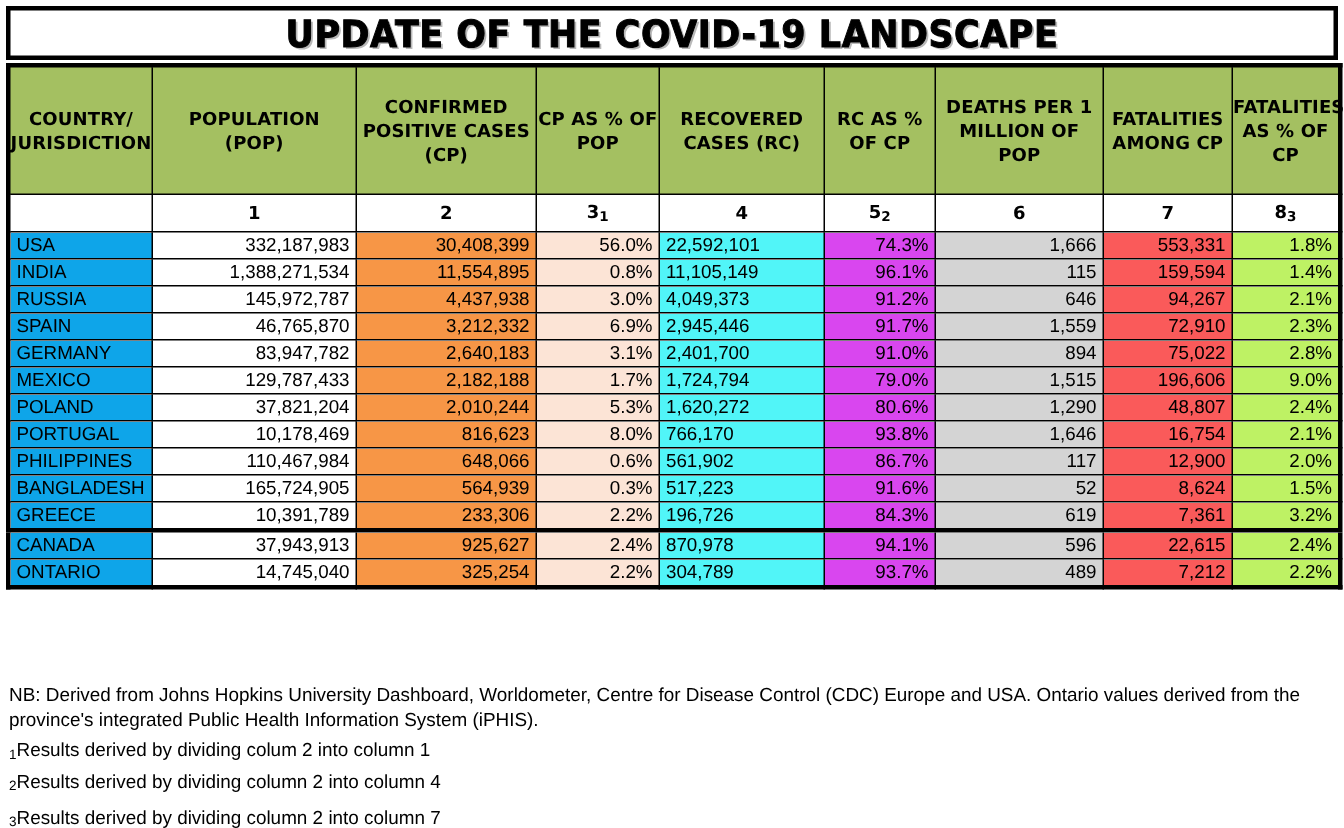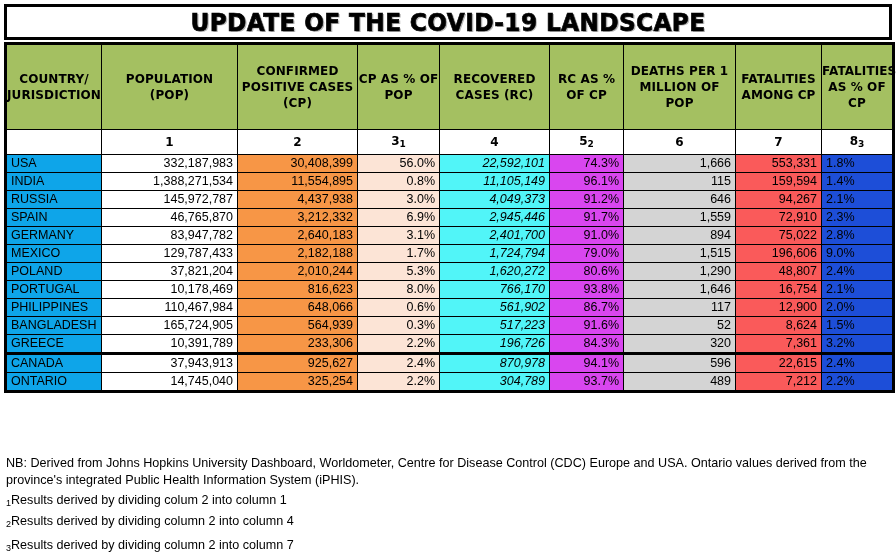--- a/index.html
+++ b/index.html
@@ -108,25 +108,25 @@
     overflow: hidden;
   }
   td.c-country {
     background: #0ea5e9;
     text-align: left;
     padding-left: 4px;
   }
   td.c-pop      { background: #ffffff; text-align: right; }
   td.c-cp       { background: #f79646; text-align: right; }
   td.c-cppct    { background: #fce4d6; text-align: right; }
-  td.c-rc       { background: #51f5f8; text-align: right; font-style: italic; }
+  td.c-rc       { background: #51f5f8; text-align: left; }
   td.c-rcpct    { background: #d946ef; text-align: right; }
   td.c-deaths   { background: #d4d4d4; text-align: right; }
   td.c-fat      { background: #fa5a5a; text-align: right; }
-  td.c-fatpct   { background: #1d4ed8; text-align: left; }
+  td.c-fatpct   { background: #bef264; text-align: right; }
 
   tr.thick-top td { border-top: 3px solid #000; }
 
   
   .notes {
     position: absolute;
     left: 4px;
     top: 455px;
     width: 888px;
     font-size: 12.6px;
@@ -334,21 +334,21 @@
             <td class="c-fat">8,624</td>
             <td class="c-fatpct">1.5%</td>
           </tr>
           <tr class="data">
             <td class="c-country">GREECE</td>
             <td class="c-pop">10,391,789</td>
             <td class="c-cp">233,306</td>
             <td class="c-cppct">2.2%</td>
             <td class="c-rc">196,726</td>
             <td class="c-rcpct">84.3%</td>
-            <td class="c-deaths">320</td>
+            <td class="c-deaths">619</td>
             <td class="c-fat">7,361</td>
             <td class="c-fatpct">3.2%</td>
           </tr>
           <tr class="data thick-top">
             <td class="c-country">CANADA</td>
             <td class="c-pop">37,943,913</td>
             <td class="c-cp">925,627</td>
             <td class="c-cppct">2.4%</td>
             <td class="c-rc">870,978</td>
             <td class="c-rcpct">94.1%</td>

